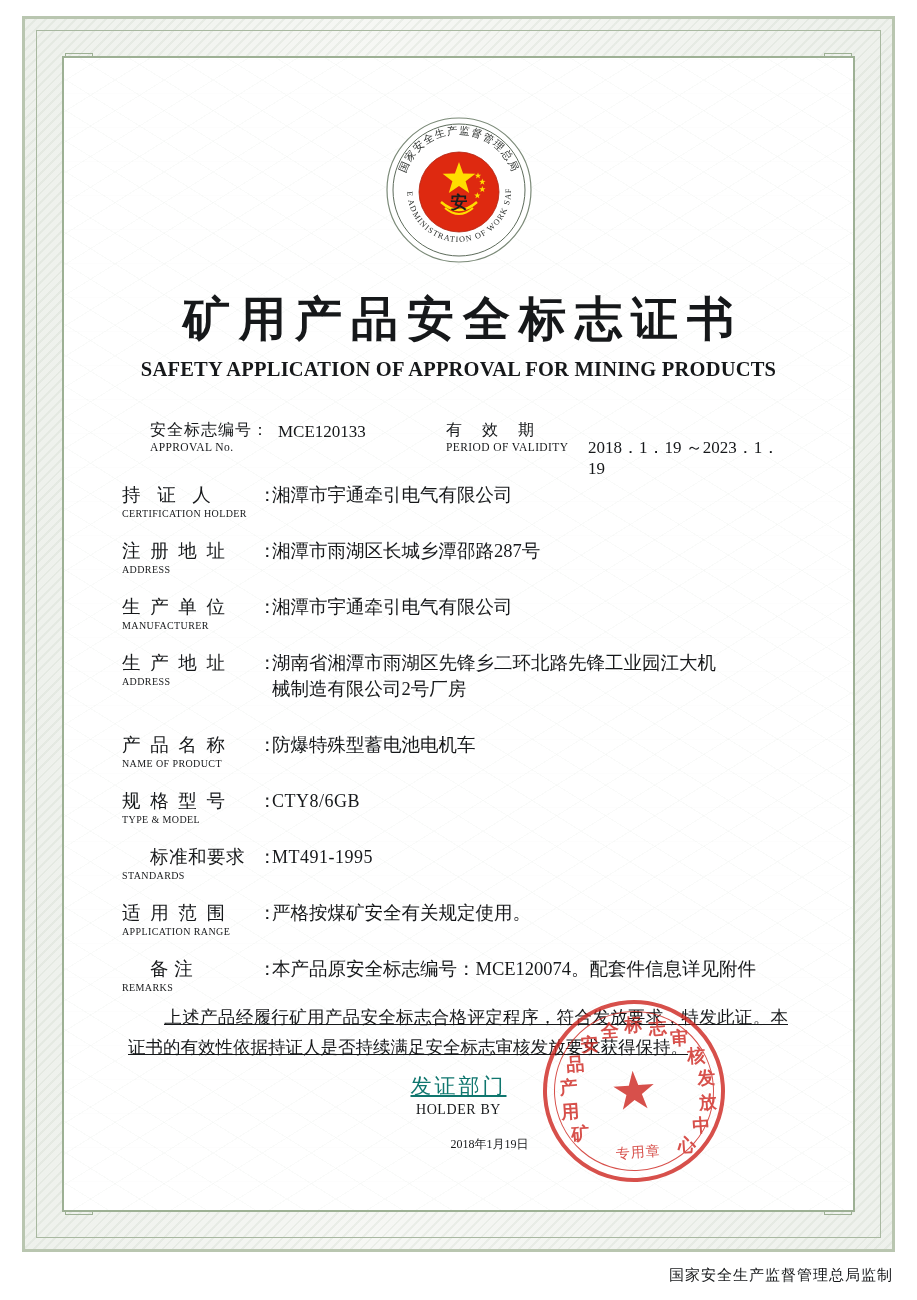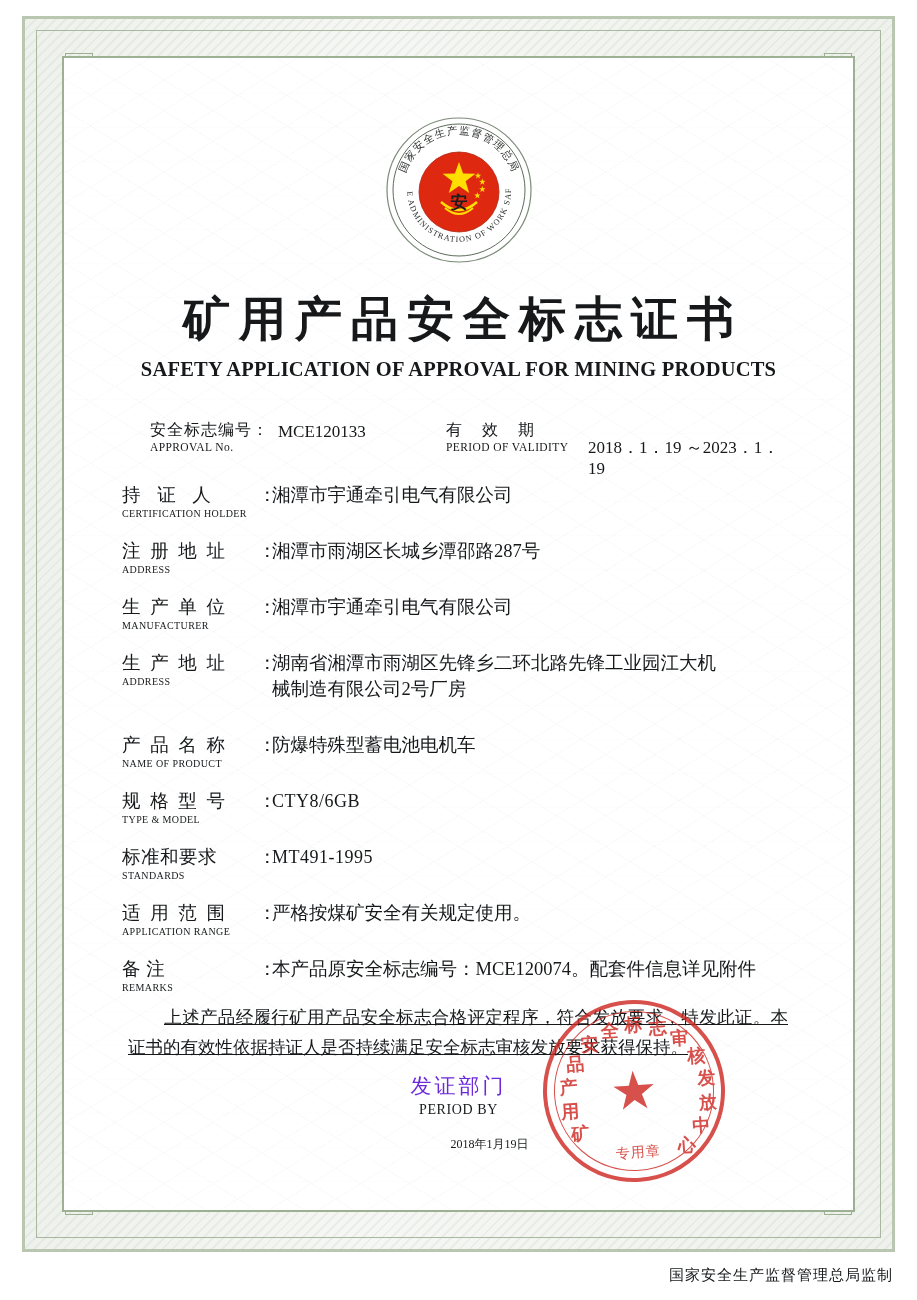--- a/index.html
+++ b/index.html
@@ -168,21 +168,21 @@
     width: 132px;
   }
   .f-cn {
     font-size: 18.5px;
     color: #16181a;
     display: block;
     white-space: nowrap;
   }
   .f-cn.sp4 { letter-spacing: 6px; }
   .f-cn.sp2 { letter-spacing: 2.5px; }
-  .f-cn.sp0 { letter-spacing: 0.5px; }
+  .f-cn.sp0 { letter-spacing: 0.5px; margin-left: 28px; }
   .f-en {
     font-family: "Liberation Serif", "DejaVu Serif", serif;
     font-size: 10px;
     letter-spacing: 0.4px;
     color: #16181a;
     display: block;
     margin-top: 1px;
     white-space: nowrap;
   }
   .f-colon {
@@ -226,21 +226,22 @@
   
   .issuer {
     position: absolute;
     left: 0; right: 0;
     top: 1072px;
     text-align: center;
   }
   .issuer-cn {
     font-size: 21px;
     letter-spacing: 3px;
-    color: #6d28d9;
+    color: #0f766e;
+    text-decoration: underline;
   }
   .issuer-en {
     font-family: "Liberation Serif", "DejaVu Serif", serif;
     font-size: 14px;
     letter-spacing: 0.6px;
     color: #16181a;
     margin-top: 2px;
   }
   .issue-date {
     position: absolute;
@@ -470,21 +471,21 @@
     </div>
 
   </div>
 
   <div class="para">
     <span class="indent"></span><span>上述产品经履行矿用产品安全标志合格评定程序，符合发放要求，特发此证。本证书的有效性依据持证人是否持续满足安全标志审核发放要求获得保持。</span>
   </div>
 
   <div class="issuer">
     <div class="issuer-cn">发证部门</div>
-    <div class="issuer-en">PERIOD BY</div>
+    <div class="issuer-en">HOLDER BY</div>
   </div>
   <div class="issue-date">2018年1月19日</div>
 
   <div class="seal">
     <div class="seal-star">★</div>
     <div class="seal-text">
       <div class="seal-char" style="transform: rotate(-120deg) translateY(-70px) rotate(120deg);">矿</div>
       <div class="seal-char" style="transform: rotate(-100deg) translateY(-70px) rotate(100deg);">用</div>
       <div class="seal-char" style="transform: rotate(-80deg) translateY(-70px) rotate(80deg);">产</div>
       <div class="seal-char" style="transform: rotate(-60deg) translateY(-70px) rotate(60deg);">品</div>

